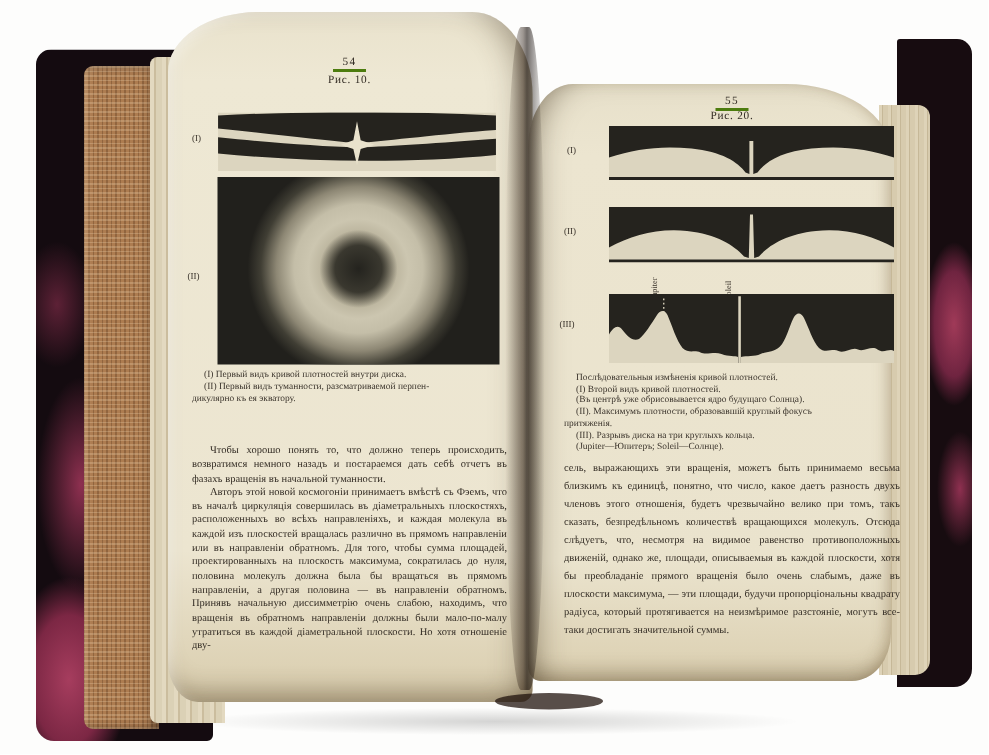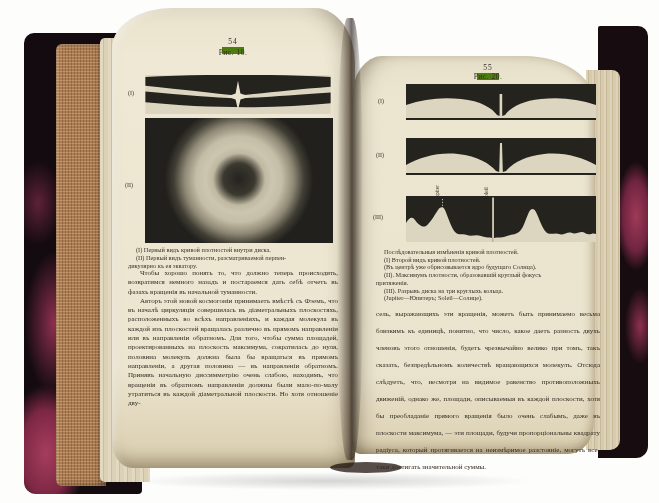--- a/index.html
+++ b/index.html
@@ -51,21 +51,21 @@
     background:linear-gradient(90deg, rgba(40,25,15,0) 0%, rgba(40,25,15,0.45) 45%, rgba(18,10,6,0.6) 55%, rgba(40,25,15,0) 100%);
     border-radius:40%; }
   .gutter-bottom { position:absolute; left:330px; top:462px; width:72px; height:11px;
     background:#20130d; border-radius:50%; opacity:0.75; }
 
   
   .lp-content { position:absolute; left:128px; top:28px; width:210px; height:420px; }
   .rp-content { position:absolute; left:376px; top:52px; width:224px; height:400px; }
   .pagenum-row { position:absolute; left:0; top:2px; width:100%; text-align:center; }
   .pagenum { display:inline-block; font-size:7.5px; letter-spacing:1px;
-             border-bottom:7px solid #4d7c0f; padding:0 6px 1px; }
+             border-bottom:2px solid #4d7c0f; padding:0 6px 1px; }
   .figtitle { position:absolute; top:20px; left:0; width:100%; text-align:center;
               font-size:7.5px; letter-spacing:0.5px; }
   .plabel { position:absolute; font-size:6px; color:#3a332b; }
   .figpanel { position:absolute; display:block; }
   .fig17p2 { position:absolute; left:17px; top:90px; width:188px; height:125px;
     background:
       radial-gradient(circle 26px at 50% 49%, #24231e 0%, #3a382f 60%, rgba(58,56,47,0) 100%),
       radial-gradient(circle 74px at 50% 49%, #6b6658 0%, #b5ae97 28%, #ccc6b0 45%, #c4bea8 58%, #8d8774 74%, #403e34 88%, rgba(32,31,27,0) 100%),
       #21201c; }
   .cap { position:absolute; left:0; width:100%; font-size:6.3px; line-height:8px; color:#3a332b; }
@@ -110,21 +110,21 @@
     </svg>
 
     <div class="fig17p2"></div>
 
     <div class="cap" style="top:218px;">
       <div class="line i1">(I) Первый видъ кривой плотностей внутри диска.</div>
       <div class="line i1">(II) Первый видъ туманности, разсматриваемой перпен-</div>
       <div class="line">дикулярно къ ея экватору.</div>
     </div>
 
-    <div class="bodytext" style="top:241px;">
+    <div class="bodytext" style="top:268px;">
       <p class="indent">Чтобы хорошо понять то, что должно теперь происходить, возвратимся немного назадъ и постараемся дать себѣ отчетъ въ фазахъ вращенія въ начальной туманности.</p>
       <p class="indent">Авторъ этой новой космогоніи принимаетъ вмѣстѣ съ Фэемъ, что въ началѣ циркуляція совершилась въ діаметральныхъ плоскостяхъ, расположенныхъ во всѣхъ направленіяхъ, и каждая молекула въ каждой изъ плоскостей вращалась различно въ прямомъ направленіи или въ направленіи обратномъ. Для того, чтобы сумма площадей, проектированныхъ на плоскость максимума, сократилась до нуля, половина молекулъ должна была бы вращаться въ прямомъ направленіи, а другая половина — въ направленіи обратномъ. Принявъ начальную диссимметрію очень слабою, находимъ, что вращенія въ обратномъ направленіи должны были мало-по-малу утратиться въ каждой діаметральной плоскости. Но хотя отношеніе дву-</p>
     </div>
   </div>
 
   <div class="rp-content">
     <div class="pagenum-row" style="top:4px;">
       <span class="pagenum">55</span>
     </div>
     <div class="figtitle" style="top:20px;">Рис. 20.</div>
@@ -157,17 +157,17 @@
     <div class="cap" style="top:196px; line-height:7.7px;">
       <div class="line i1">Послѣдовательныя измѣненія кривой плотностей.</div>
       <div class="line i1">(I) Второй видъ кривой плотностей.</div>
       <div class="line i1">(Въ центрѣ уже обрисовывается ядро будущаго Солнца).</div>
       <div class="line i1">(II). Максимумъ плотности, образовавшій круглый фокусъ</div>
       <div class="line">притяженія.</div>
       <div class="line i1">(III). Разрывъ диска на три круглыхъ кольца.</div>
       <div class="line i1">(Jupiter—Юпитеръ; Soleil—Солнце).</div>
     </div>
 
-    <div class="bodytext" style="top:254px; line-height:17px;">
+    <div class="bodytext" style="top:254px; line-height:12px;">
       <p>сель, выражающихъ эти вращенія, можетъ быть принимаемо весьма близкимъ къ единицѣ, понятно, что число, какое даетъ разность двухъ членовъ этого отношенія, будетъ чрезвычайно велико при томъ, такъ сказать, безпредѣльномъ количествѣ вращающихся молекулъ. Отсюда слѣдуетъ, что, несмотря на видимое равенство противоположныхъ движеній, однако же, площади, описываемыя въ каждой плоскости, хотя бы преобладаніе прямого вращенія было очень слабымъ, даже въ плоскости максимума, — эти площади, будучи пропорціональны квадрату радіуса, который протягивается на неизмѣримое разстояніе, могутъ все-таки достигать значительной суммы.</p>
     </div>
   </div>
 </div>
 
 </body></html>

